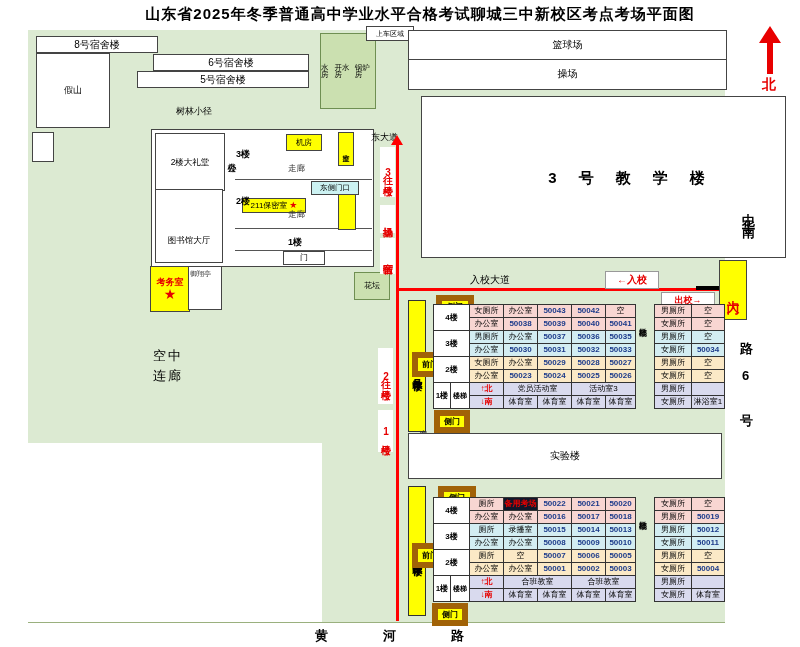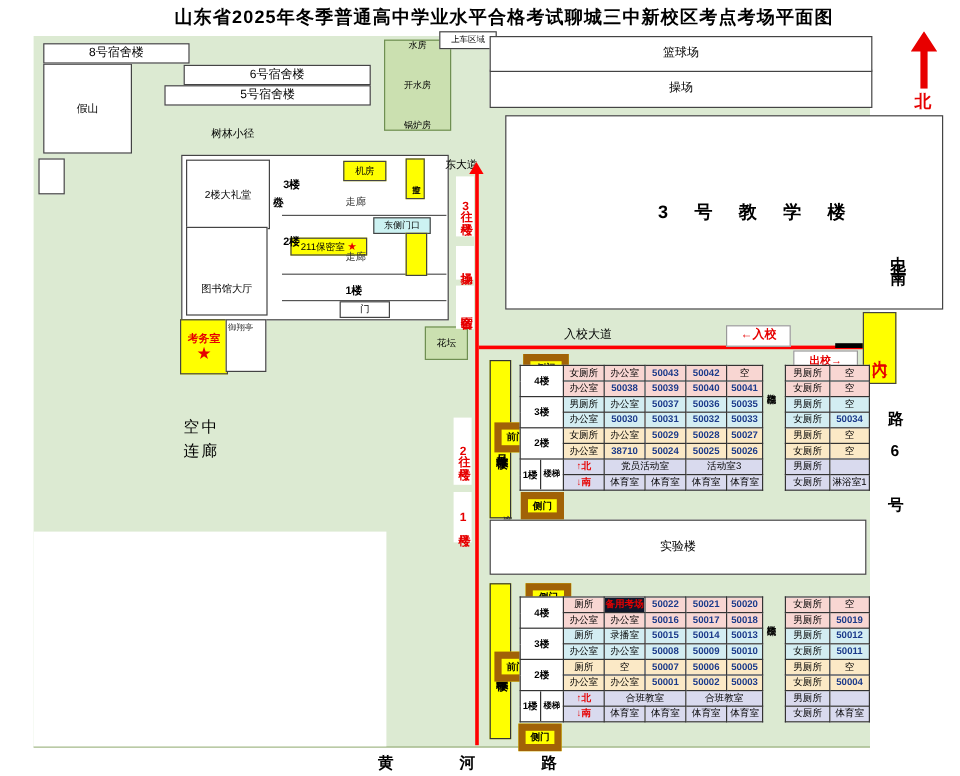--- a/index.html
+++ b/index.html
@@ -62,21 +62,21 @@
     </div>
   <div class="box" style="left:117px;top:71px;width:170px;height:15px;">
       <span>5号宿舍楼</span>
     </div>
   <div class="box" style="left:16px;top:53px;width:72px;height:73px;">
       <span style="font-size:9px;">假山</span>
     </div>
   <div class="box" style="left:12px;top:132px;width:20px;height:28px;"></div>
   <div class="lbl" style="left:156px;top:106px;">树林小径</div>
 
-  <div class="box gbox" style="left:300px;top:33px;width:54px;height:74px;flex-direction:column;justify-content:space-between;font-size:7.5px;">
+  <div class="box gbox" style="left:300px;top:33px;width:54px;height:74px;flex-direction:row;justify-content:flex-start;font-size:7.5px;">
     <span>水房</span>
     <span>开水房</span>
     <span>锅炉房</span>
   </div>
   <div class="box" style="left:346px;top:26px;width:46px;height:13px;font-size:7px;">
       <span>上车区域</span>
     </div>
 
   <div class="box" style="left:388px;top:58px;width:317px;height:30px;">
       <span>操场</span>
@@ -218,21 +218,21 @@
         <tr>
           <td rowspan="2" class="floorcell">2楼</td>
           <td class="tan">女厕所</td>
           <td class="tan">办公室</td>
           <td class="tan num">50029</td>
           <td class="tan num">50028</td>
           <td class="tan num">50027</td>
         </tr>
         <tr>
           <td class="tan">办公室</td>
-          <td class="tan num">38710</td>
+          <td class="tan num">50023</td>
           <td class="tan num">50024</td>
           <td class="tan num">50025</td>
           <td class="tan num">50026</td>
         </tr>
         <tr>
           <td rowspan="2" class="floorcell">
             <div class="flwrap">
               <span class="fl1">1楼</span>
               <span class="fl2">楼梯</span>
             </div>

